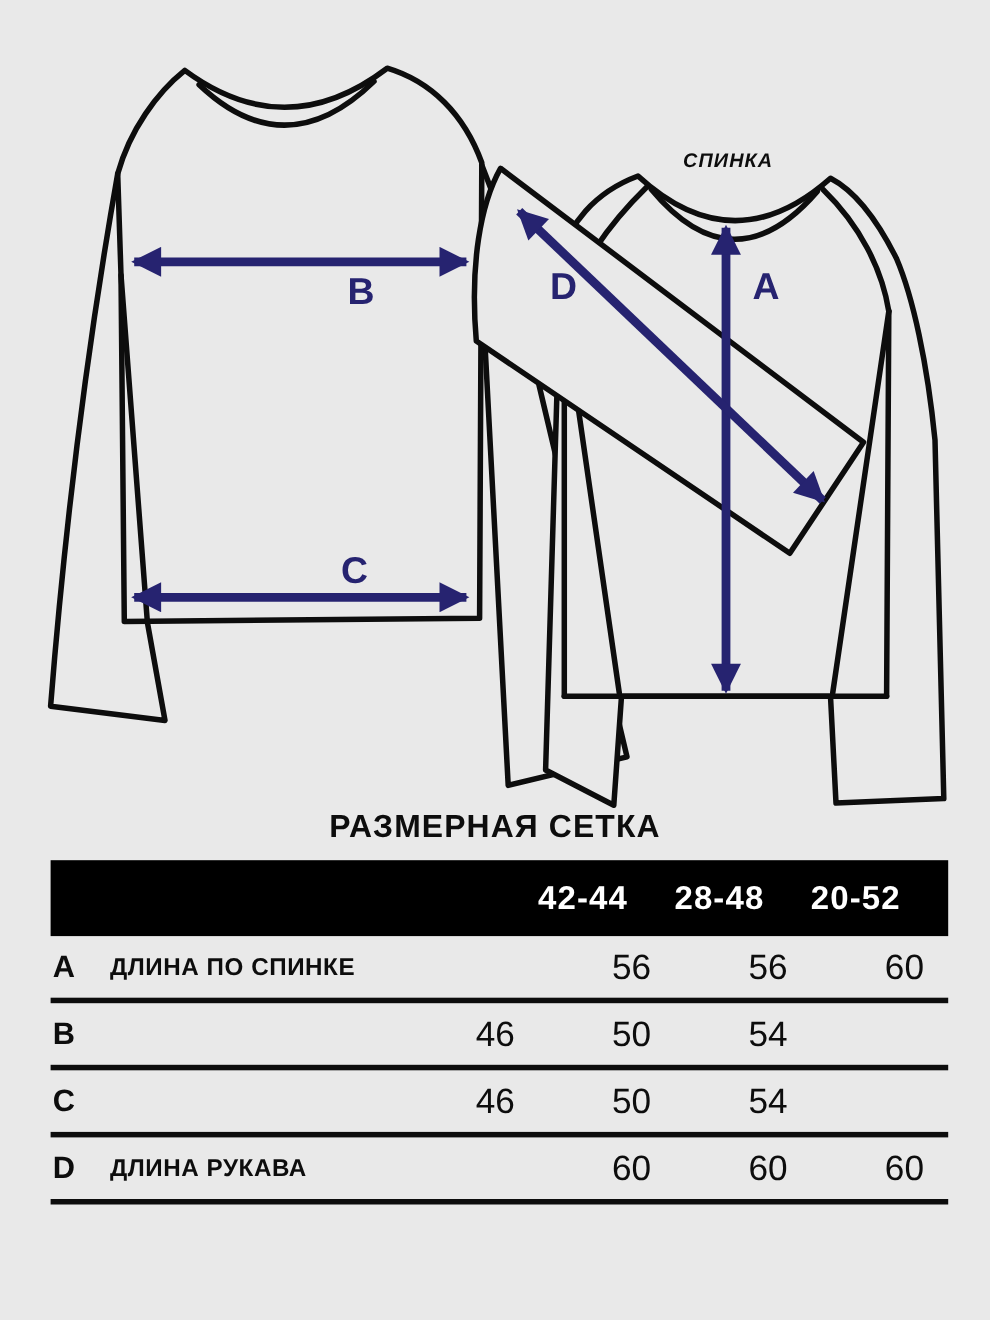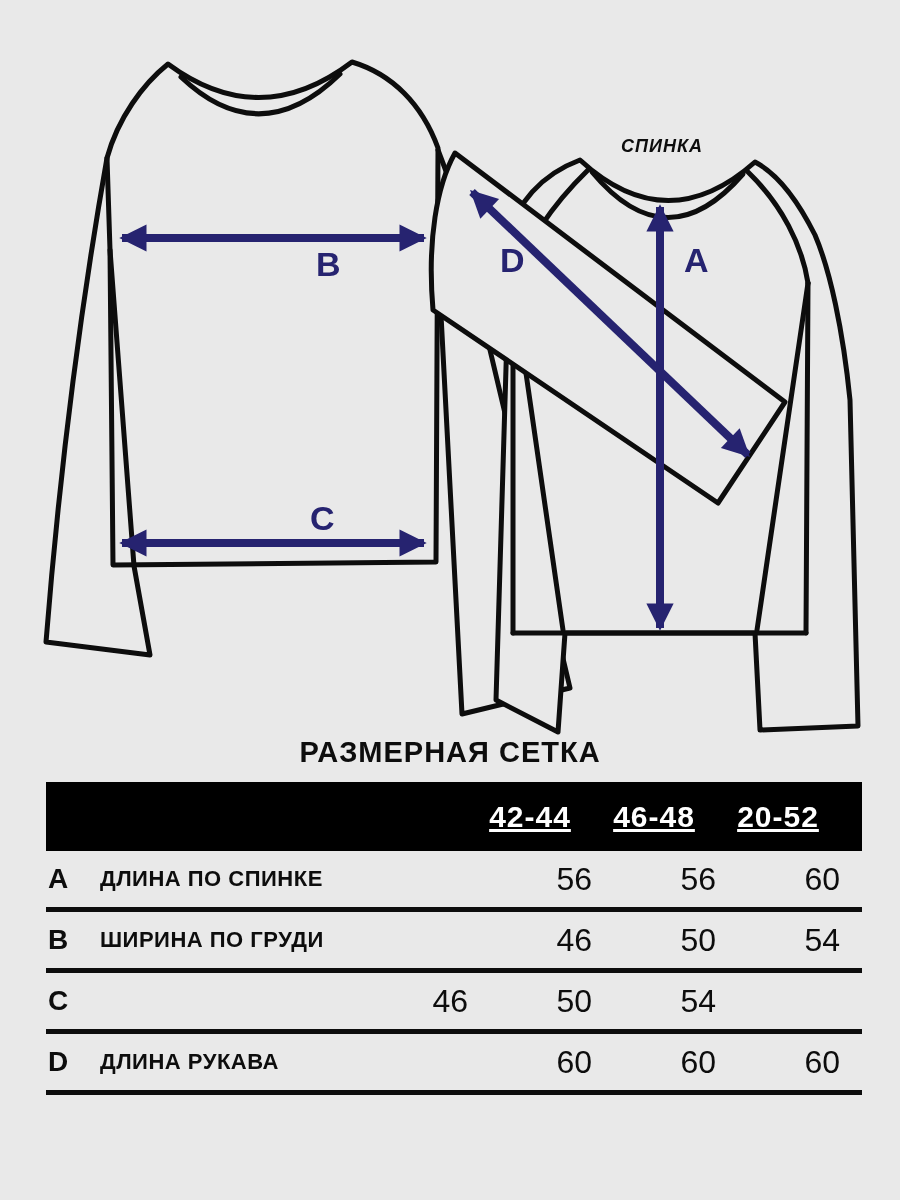--- a/index.html
+++ b/index.html
@@ -39,21 +39,21 @@
   }
   .size-table{
     position:absolute;top:782px;left:46px;width:816px;
   }
   .t-header{
     background:var(--header-bg);color:var(--header-fg);
     height:69px;
     display:grid;grid-template-columns:54px 1fr 124px 124px 124px;
     align-items:center;padding-right:22px;
   }
-  .t-header .col{grid-column:auto;text-align:center;font-size:30px;font-weight:bold;letter-spacing:1px;text-decoration:underline;}
+  .t-header .col{grid-column:auto;text-align:center;font-size:30px;font-weight:bold;letter-spacing:1px;}
   .t-header .col.c1{grid-column:3;}
   .t-row{
     height:61px;border-bottom:5px solid var(--line);
     display:grid;grid-template-columns:54px 1fr 124px 124px 124px;
     align-items:center;padding-right:22px;
   }
   .t-row .letter{font-size:28px;font-weight:bold;padding-left:2px;}
   .t-row .label{font-size:22px;font-weight:bold;letter-spacing:0.5px;}
   .t-row .val{text-align:right;font-size:32px;}
 </style>
@@ -109,35 +109,34 @@
     </g>
 
     <text class="back-label" x="662" y="152">СПИНКА</text>
   </svg>
 
   <div class="chart-title">РАЗМЕРНАЯ СЕТКА</div>
 
   <div class="size-table">
     <div class="t-header">
       <div class="col c1">42-44</div>
-      <div class="col">46-48</div>
+      <div class="col">28-48</div>
       <div class="col">20-52</div>
     </div>
 
     <div class="t-row">
       <div class="letter">A</div>
       <div class="label">ДЛИНА ПО СПИНКЕ</div>
       <div class="val">56</div>
       <div class="val">56</div>
       <div class="val">60</div>
     </div>
 
     <div class="t-row">
       <div class="letter">B</div>
-      <div class="label">ШИРИНА ПО ГРУДИ</div>
       <div class="val">46</div>
       <div class="val">50</div>
       <div class="val">54</div>
     </div>
 
     <div class="t-row">
       <div class="letter">C</div>
       <div class="val">46</div>
       <div class="val">50</div>
       <div class="val">54</div>

